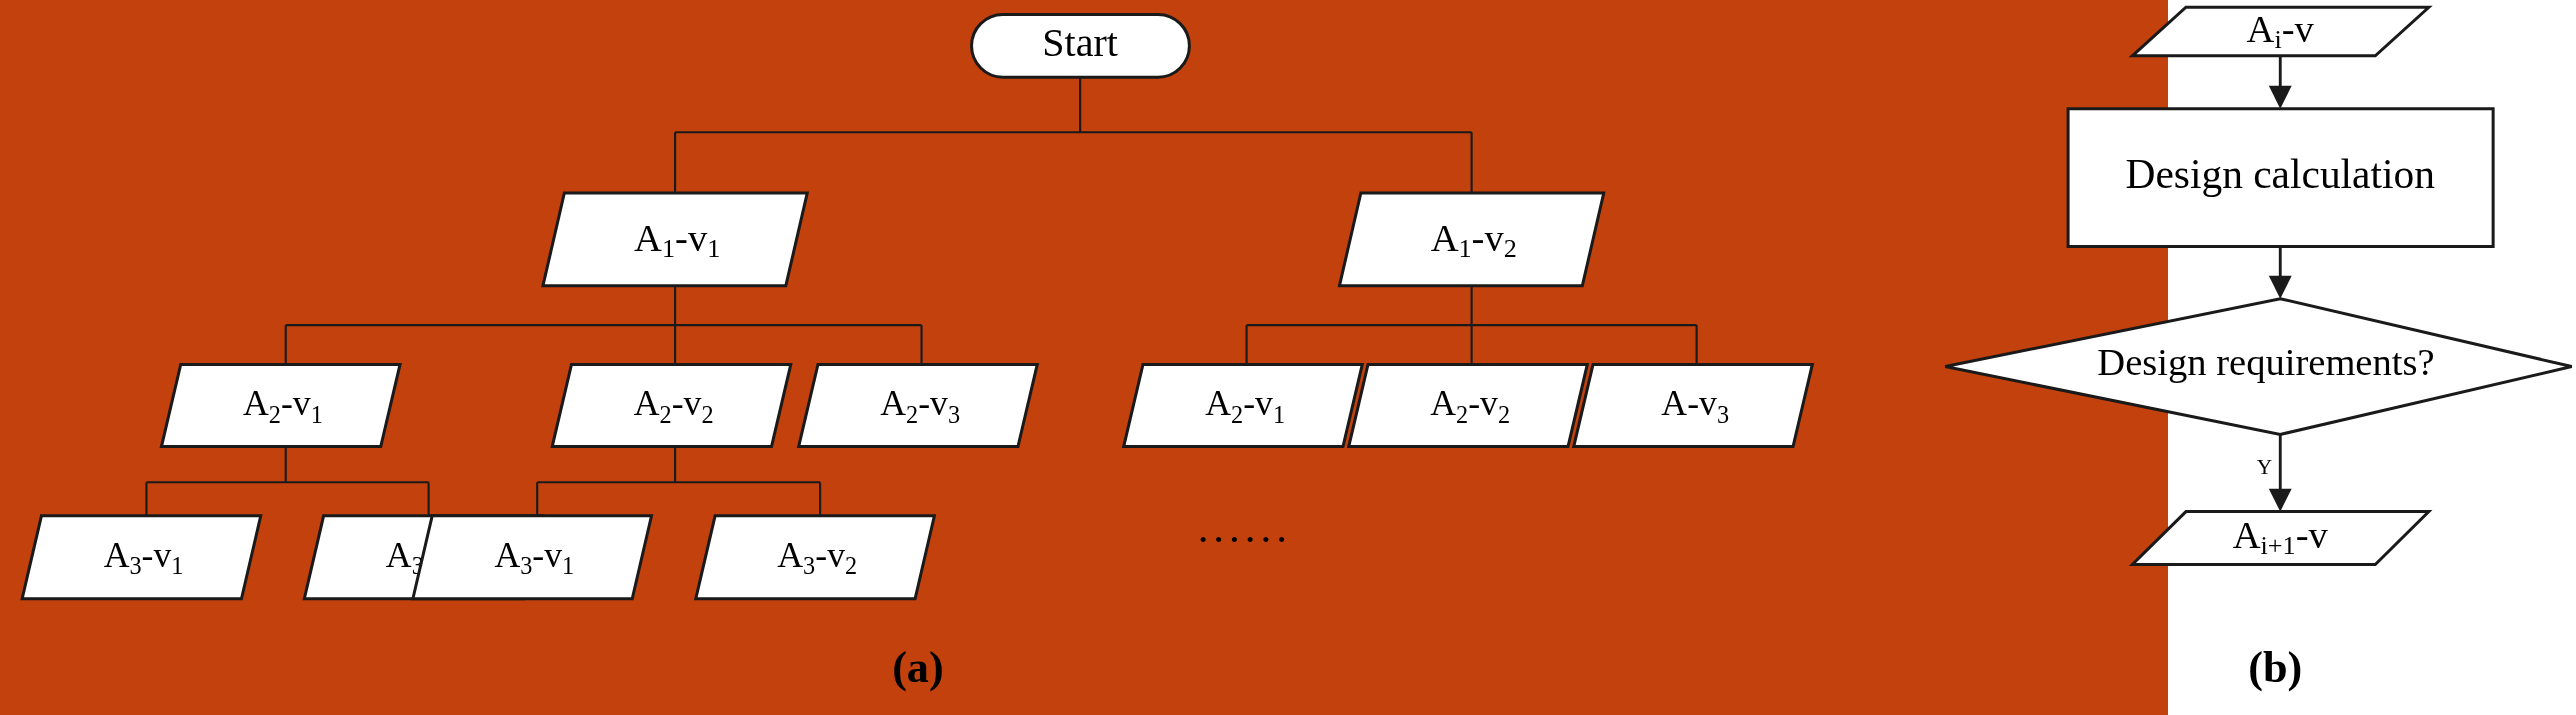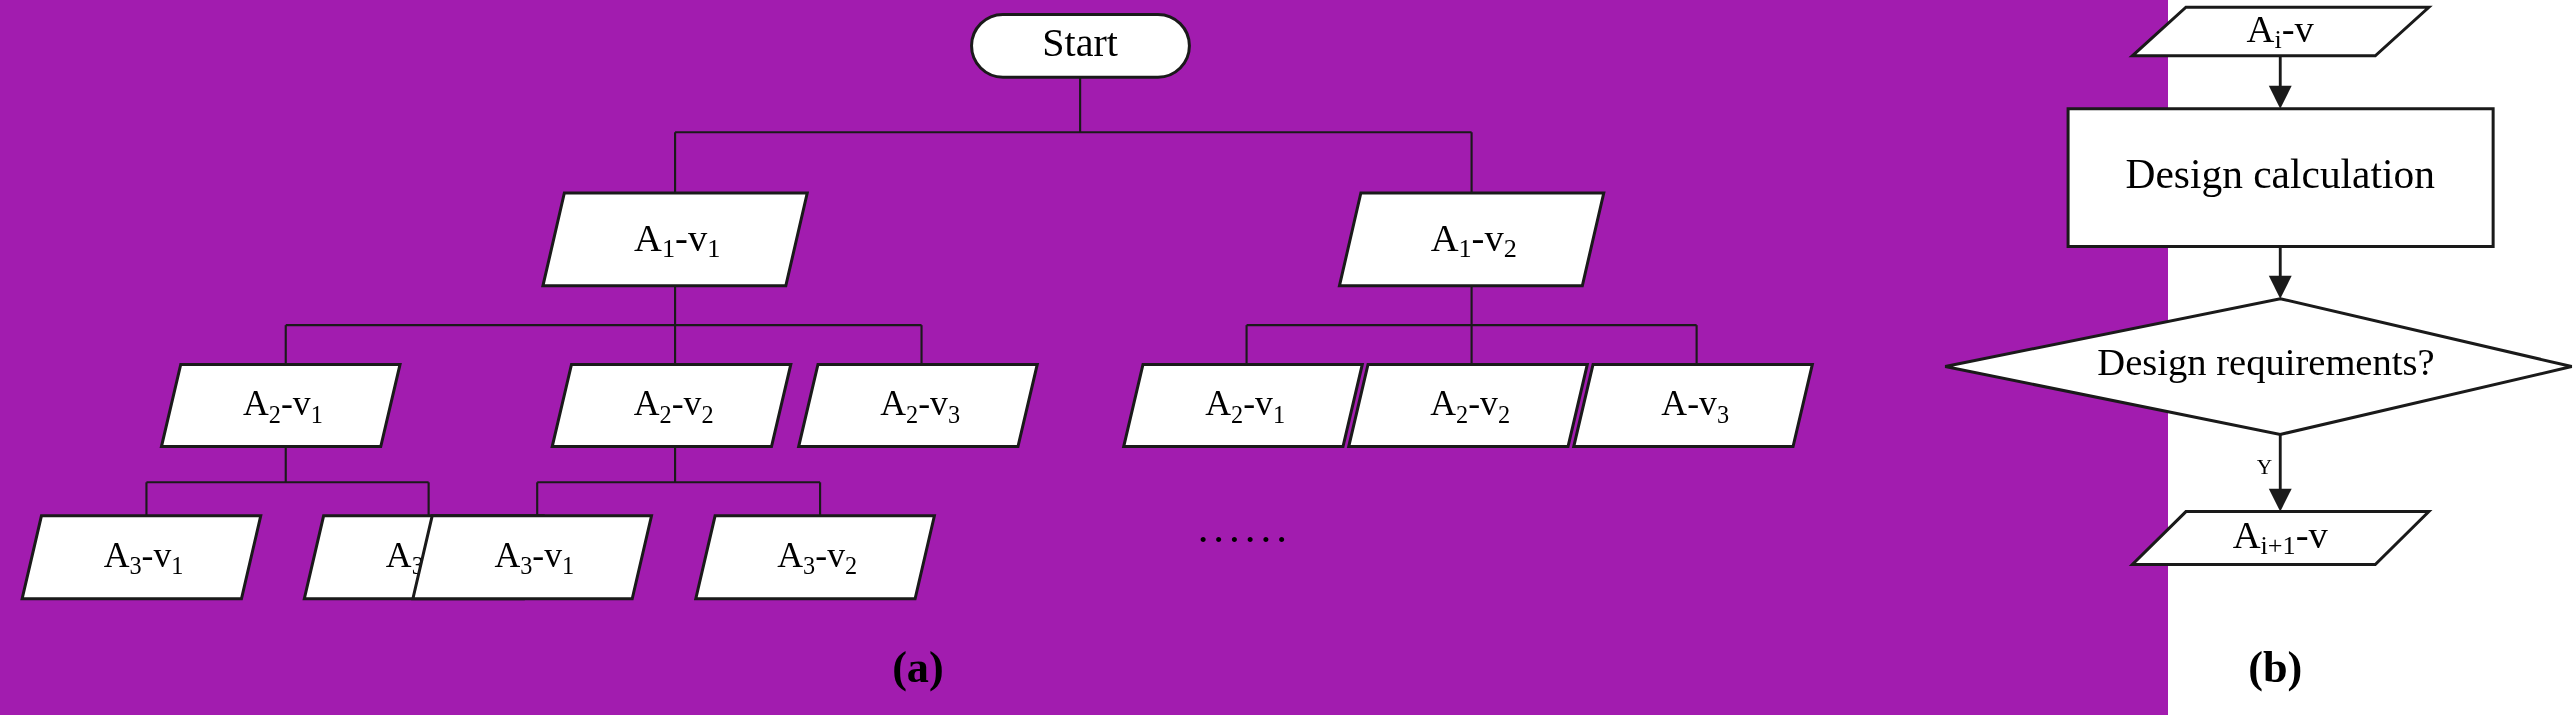--- a/index.html
+++ b/index.html
@@ -11,21 +11,21 @@
   body {
     width: 2576px;
     height: 716px;
     font-family: "Liberation Serif", "DejaVu Serif", serif;
     overflow: hidden;
   }
   #figure-root {
     position: relative;
     width: 2168px;
     height: 716px;
-    background: #a21caf;
+    background: #c2410c;
   }
   svg.diagram-layer {
     position: absolute;
     top: 0;
     left: 0;
     width: 2576px;
     height: 716px;
     display: block;
   }
   .node-shape {

